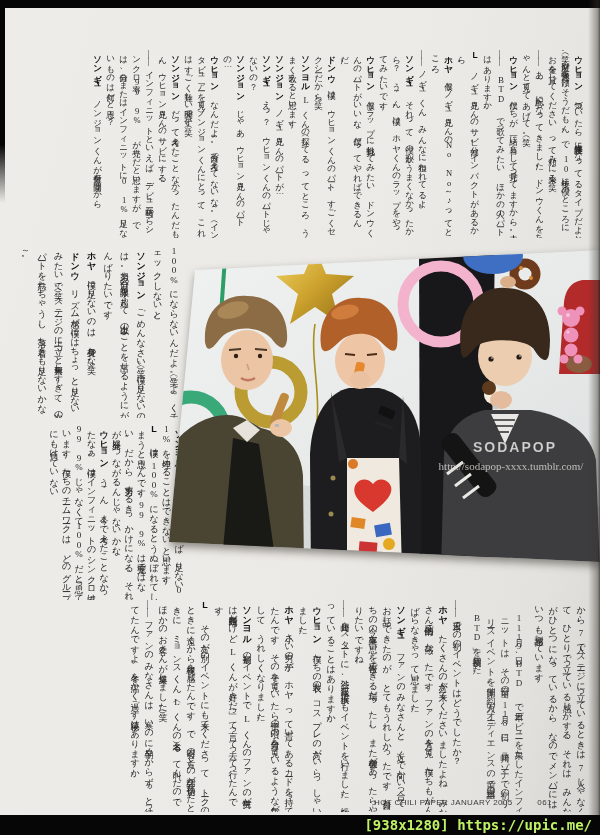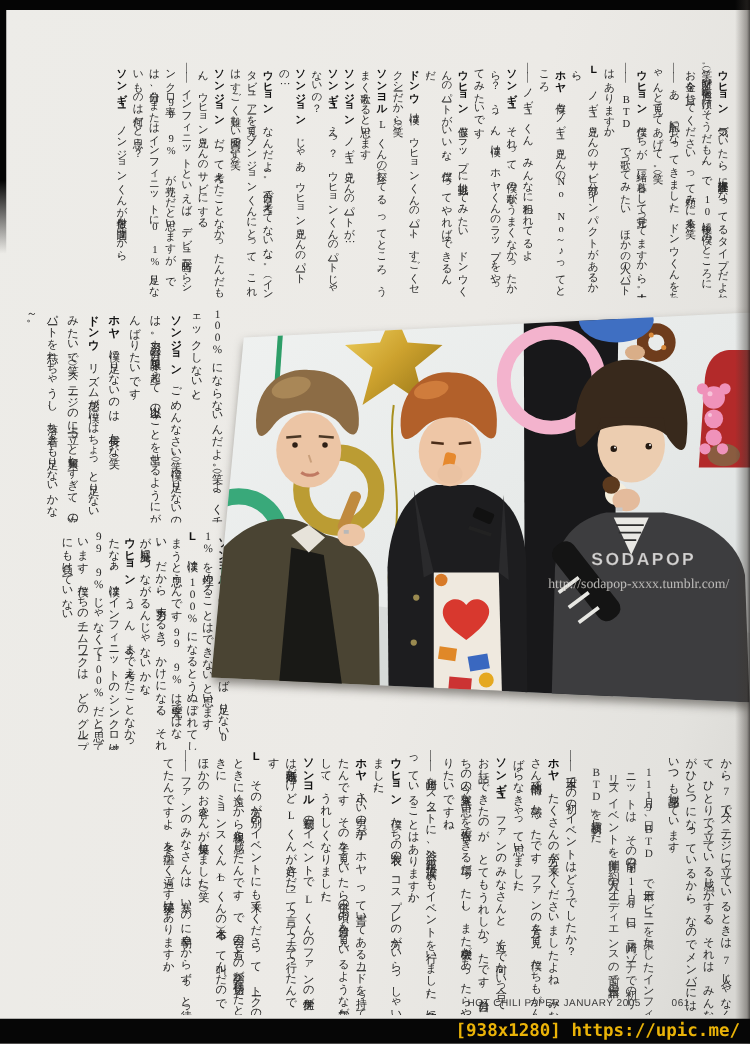--- a/index.html
+++ b/index.html
@@ -6,21 +6,21 @@
   #page{position:relative;width:600px;height:835px;overflow:hidden;
         background:linear-gradient(105deg,#edece8 0%,#eceae6 55%,#e3e2de 85%,#d8d7d3 97%);
         font-family:"Liberation Serif","DejaVu Serif",serif;color:#1c1c1c;}
   .edge-top{position:absolute;left:0;top:0;width:600px;height:8px;background:#050505;}
   .edge-left{position:absolute;left:0;top:8px;width:5px;height:195px;
              background:linear-gradient(#050505 70%,rgba(5,5,5,0));}
   .edge-right{position:absolute;right:0;top:0;width:12px;height:835px;
              background:linear-gradient(90deg,rgba(60,55,50,0),rgba(60,55,50,.45) 80%,rgba(25,22,20,.7));}
   .bar-bottom{position:absolute;left:0;top:815px;width:600px;height:20px;background:#060606;
               display:flex;align-items:center;justify-content:flex-end;padding-right:8px;box-sizing:border-box;}
-  .bar-bottom span{color:#eab308;font-family:"DejaVu Sans Mono","Liberation Mono",monospace;
+  .bar-bottom span{color:#bef264;font-family:"DejaVu Sans Mono","Liberation Mono",monospace;
               font-weight:bold;font-size:14px;letter-spacing:0px;}
 
   
   .band{position:absolute;writing-mode:vertical-rl;text-orientation:upright;
         overflow:hidden;color:#262626;}
   .band .para{margin:0;}
   .band .speaker{font-family:"Liberation Sans","DejaVu Sans",sans-serif;font-weight:bold;color:#111;}
   .band .dash{text-orientation:mixed;letter-spacing:-1px;}
   #band1{left:48px;top:50px;width:537px;height:188px;font-size:8.5px;line-height:13px;letter-spacing:-0.5px;}
   #band2{left:6px;top:246px;width:176px;height:172px;font-size:9px;line-height:16.5px;letter-spacing:-0.5px;}

